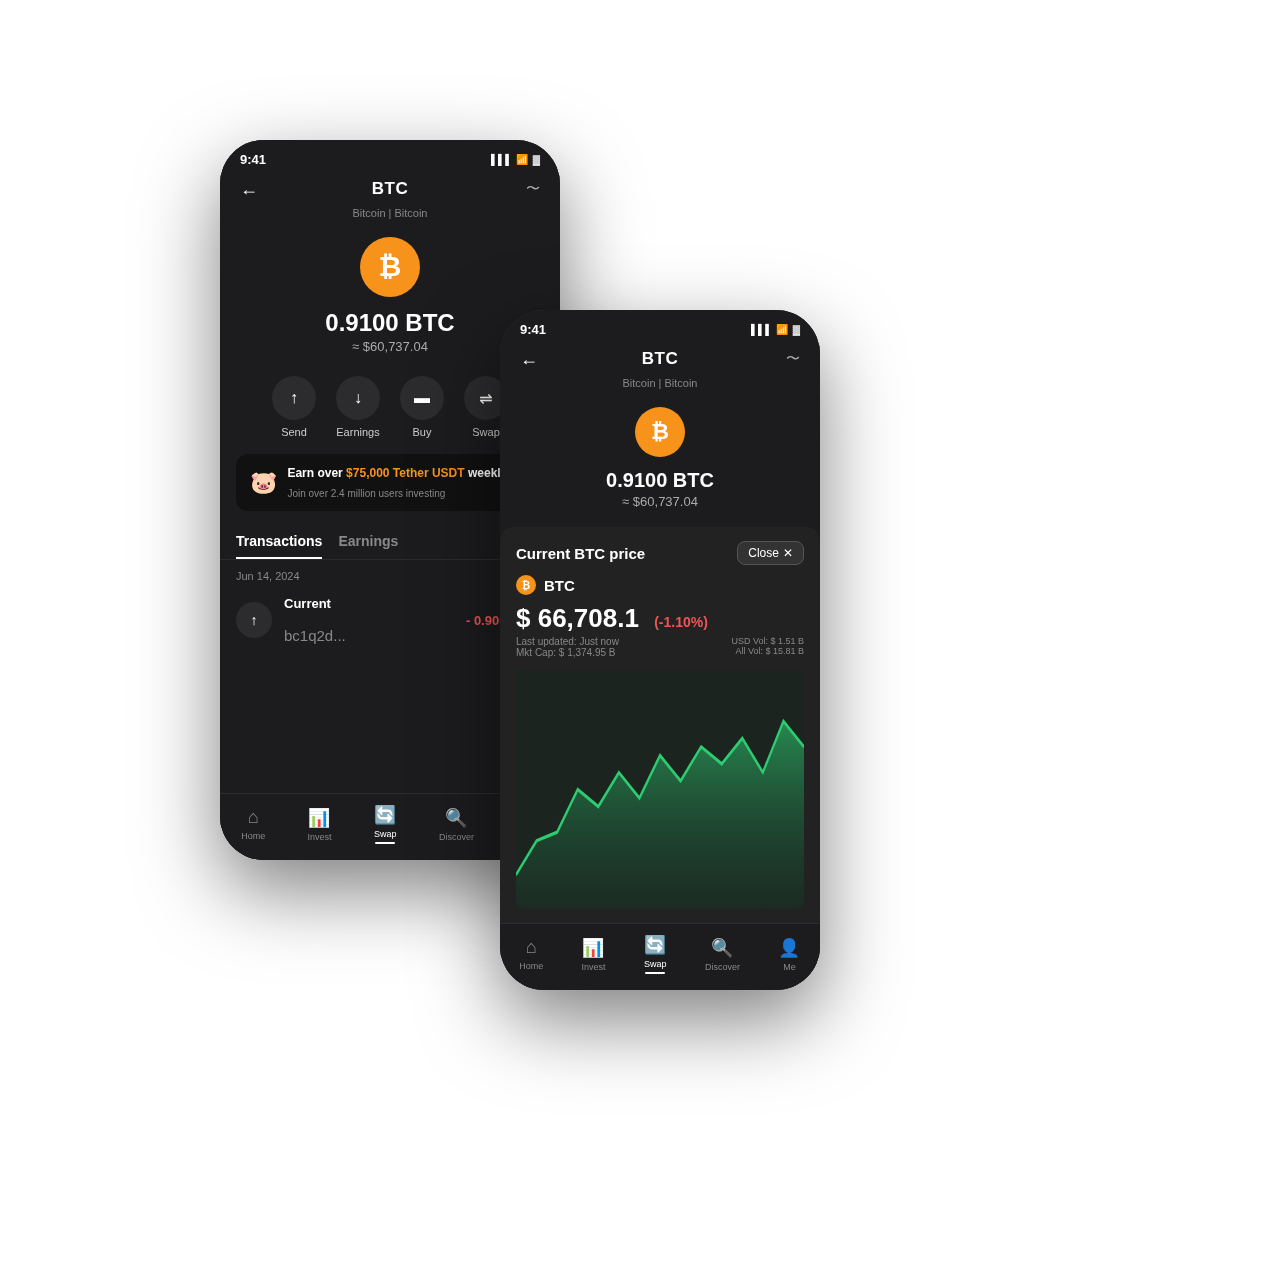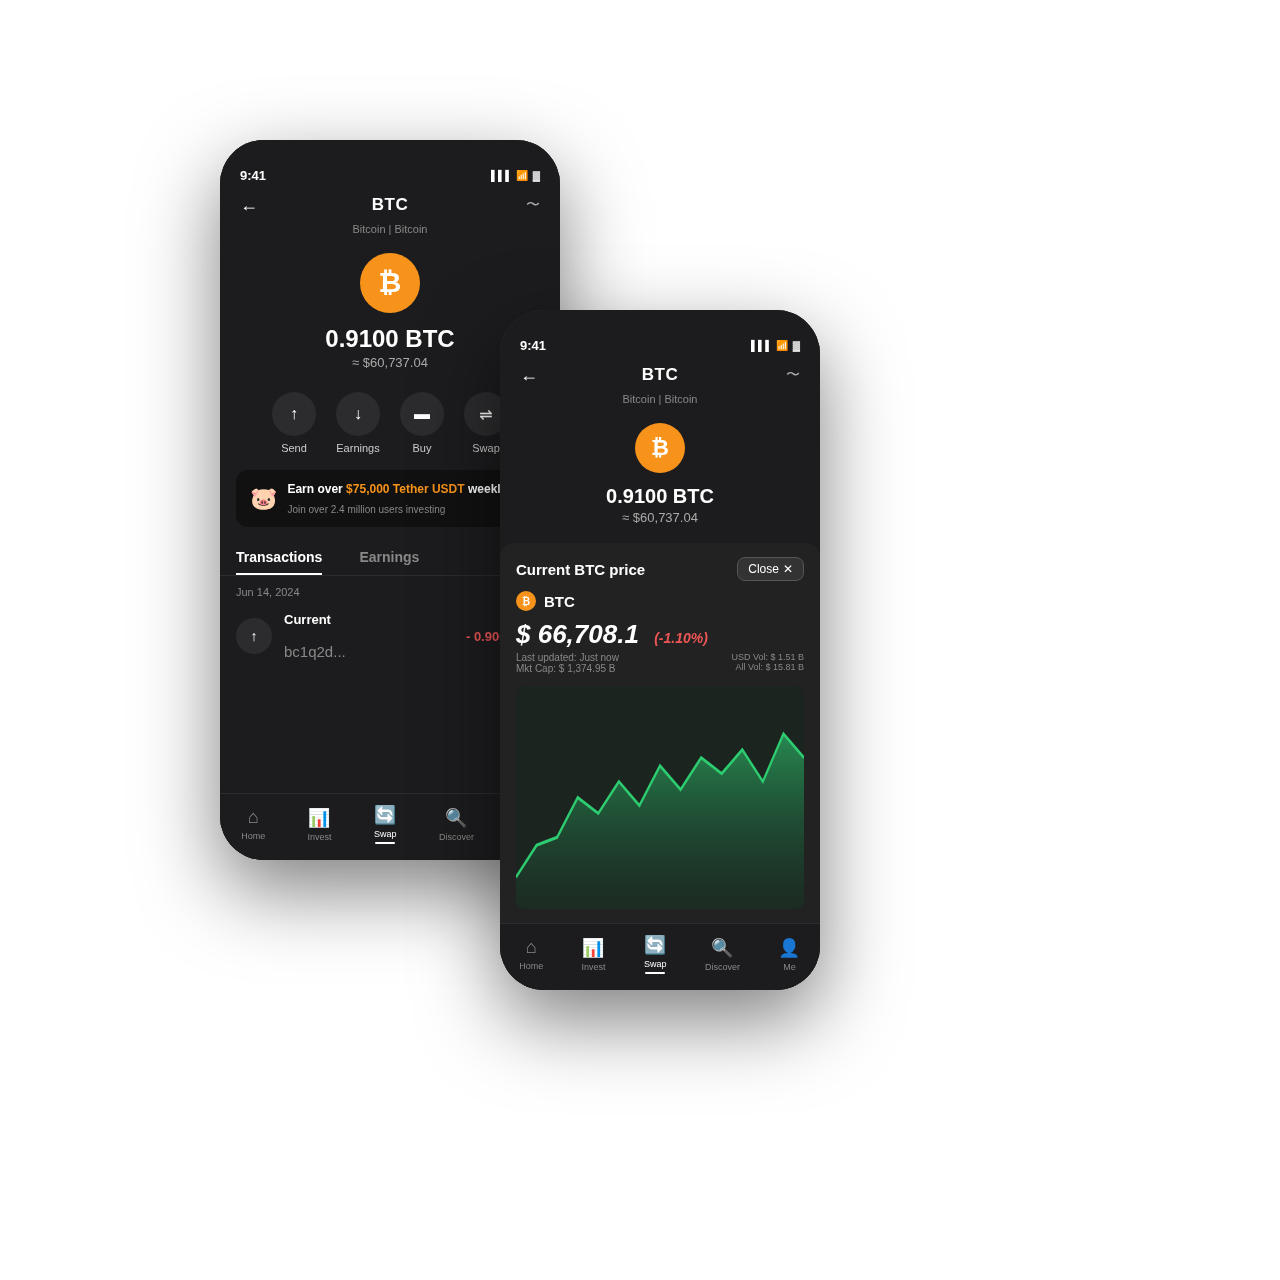--- a/index.html
+++ b/index.html
@@ -48,21 +48,20 @@
 
     
     .status-bar {
       display: flex;
       justify-content: space-between;
       align-items: center;
       padding: 12px 20px 4px;
       color: #fff;
       font-size: 13px;
       font-weight: 600;
-      margin-top: 16px;
     }
     .status-icons {
       display: flex;
       gap: 4px;
       align-items: center;
       font-size: 10px;
     }
 
     
     .screen {
@@ -194,21 +193,21 @@
       font-size: 10px;
       color: #888;
       margin-top: 8px;
     }
 
     
     .tabs {
       display: flex;
       padding: 0 16px;
       border-bottom: 1px solid #2c2c2e;
-      gap: 37px;
+      gap: 16px;
     }
     .tab {
       padding: 8px 0 8px;
       font-size: 14px;
       font-weight: 600;
       color: #888;
       border-bottom: 2px solid transparent;
     }
     .tab.active {
       color: #fff;
@@ -304,21 +303,20 @@
       display: flex;
       align-items: center;
       gap: 8px;
       margin-bottom: 8px;
     }
     .btc-label { font-size: 15px; font-weight: 700; }
     .big-price {
       font-size: 26px;
       font-weight: 800;
       margin-bottom: 2px;
-      font-style: italic;
     }
     .price-change { color: #e55; font-size: 14px; margin-left: 8px; }
     .price-meta {
       display: flex;
       justify-content: space-between;
       margin-bottom: 12px;
     }
     .price-meta-left { font-size: 10px; color: #888; }
     .price-meta-right { font-size: 9px; color: #888; text-align: right; }
 

